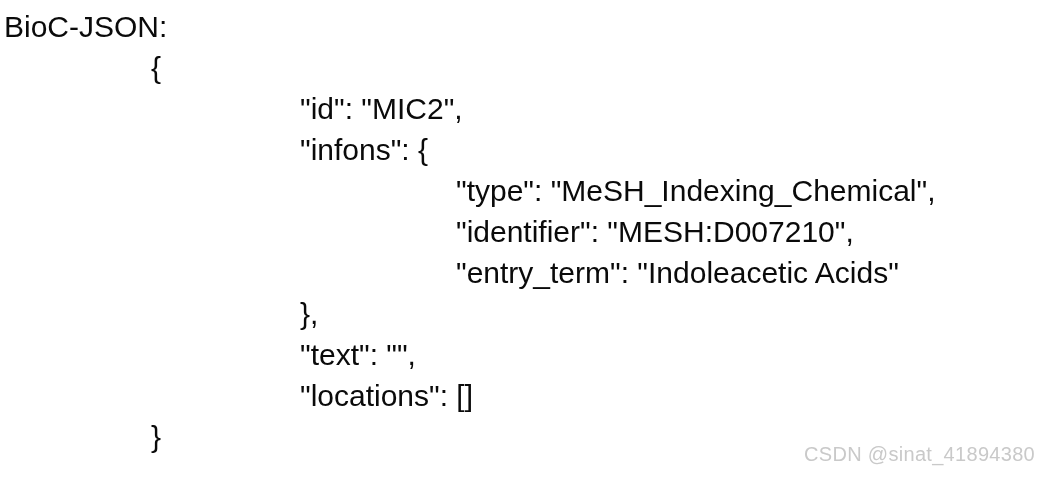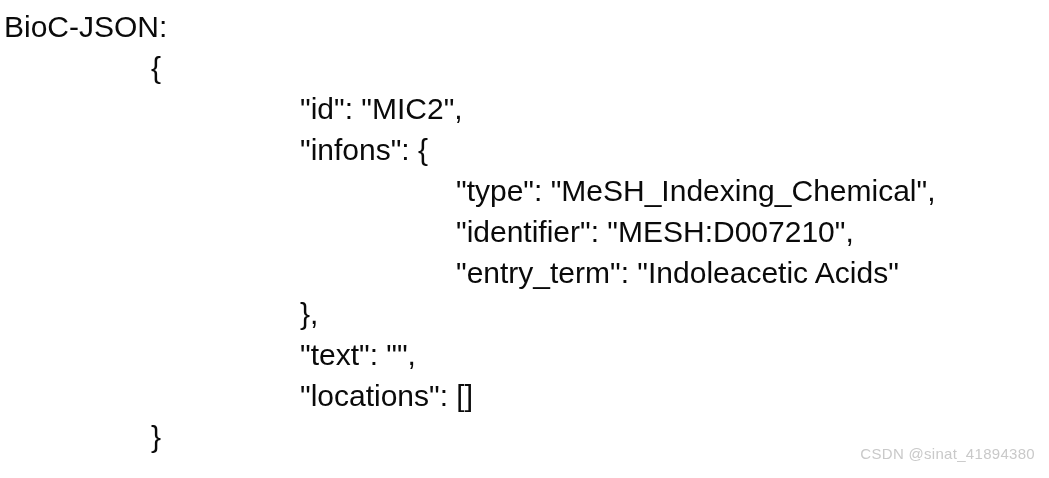--- a/index.html
+++ b/index.html
@@ -49,21 +49,21 @@
     letter-spacing: 0px;
   }
   .ind-1 { padding-left: 151px; }
   .ind-2 { padding-left: 300px; }
   .ind-3 { padding-left: 456px; }
 
   .watermark {
     position: absolute;
     right: 14px;
     bottom: 13px;
-    font-size: 15px;
+    font-size: 20px;
     line-height: 22px;
     color: #c9c9c9;
     white-space: pre;
     letter-spacing: 0.3px;
     user-select: none;
   }
 </style>
 </head>
 <body>
 

